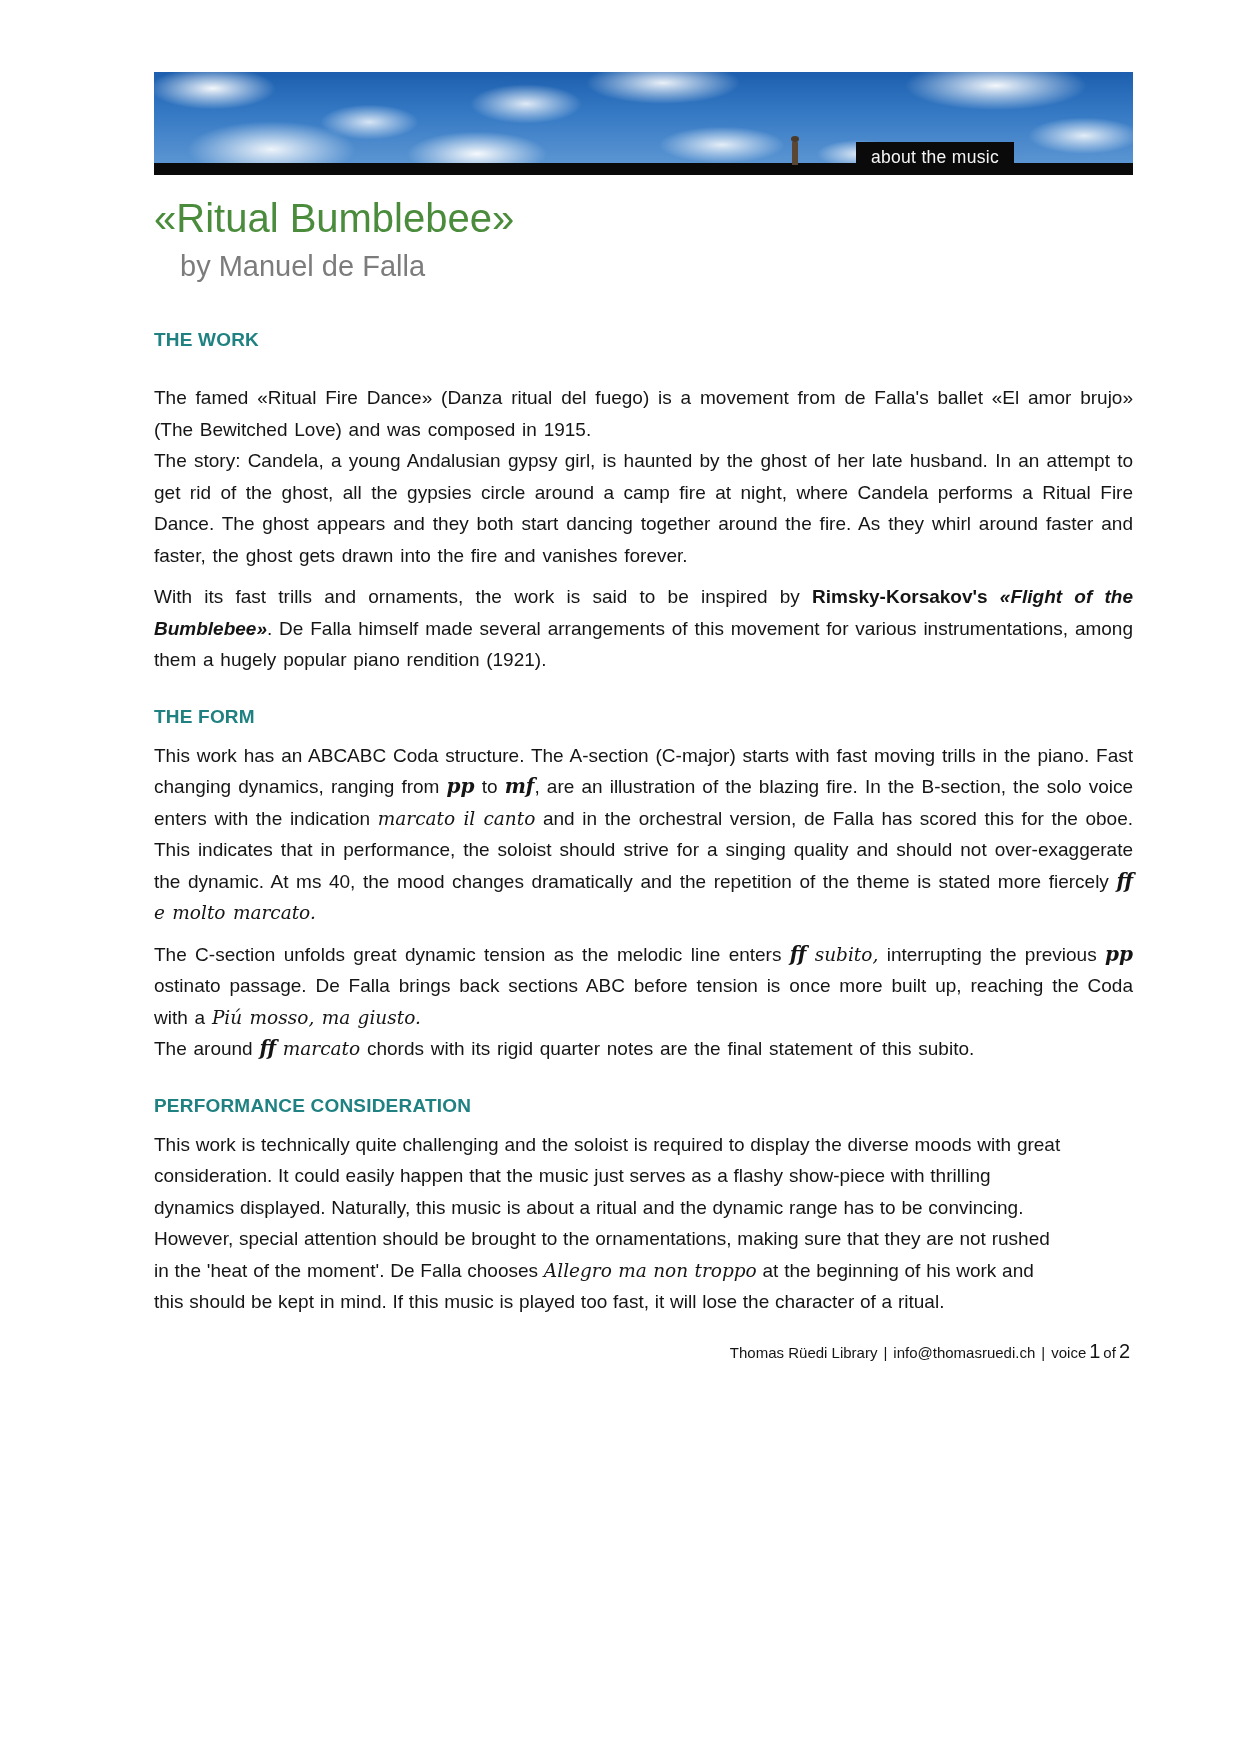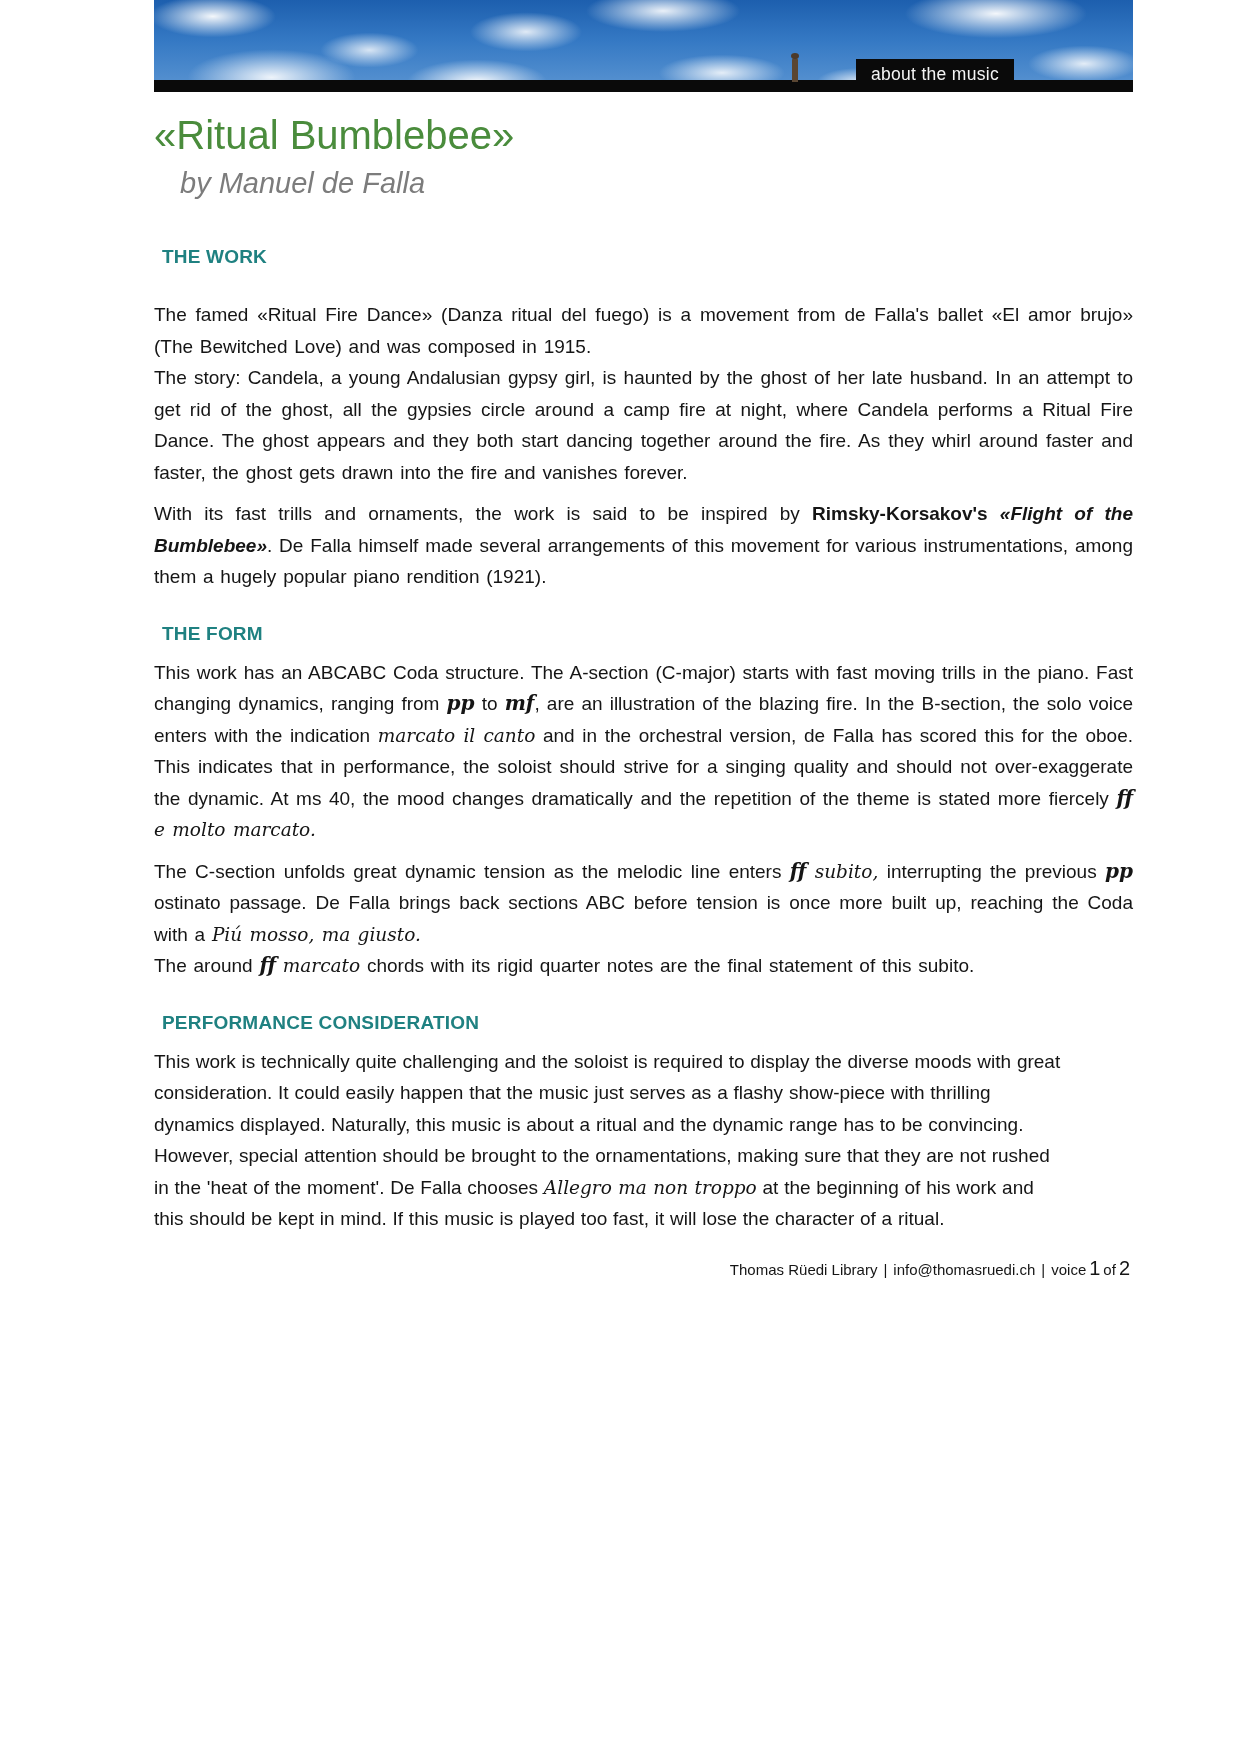--- a/index.html
+++ b/index.html
@@ -17,21 +17,22 @@
     color:var(--ink);
     overflow:hidden;
   }
   .content{
     margin-left:154px;
     width:979px;
   }
   
   .banner{
     position:relative;
-    height:92px;
+    margin-top:72px;
+    height:103px;
     width:979px;
   }
   .sky{
     position:absolute;left:0;top:0;right:0;height:91px;
     background:
       radial-gradient(ellipse 90px 30px at 6% 18%, rgba(255,255,255,.95), rgba(255,255,255,0) 70%),
       radial-gradient(ellipse 120px 40px at 12% 85%, rgba(255,255,255,.9), rgba(255,255,255,0) 70%),
       radial-gradient(ellipse 70px 25px at 22% 55%, rgba(255,255,255,.8), rgba(255,255,255,0) 70%),
       radial-gradient(ellipse 100px 32px at 33% 90%, rgba(255,255,255,.95), rgba(255,255,255,0) 70%),
       radial-gradient(ellipse 80px 28px at 38% 35%, rgba(255,255,255,.85), rgba(255,255,255,0) 70%),
@@ -61,27 +62,27 @@
     letter-spacing:.3px;white-space:nowrap;
   }
   
   h1{
     margin:20px 0 0 0;
     font-size:40px;font-weight:400;line-height:1.15;
     color:var(--green);
   }
   .subtitle{
     margin:9px 0 0 26px;
-    font-size:29px;font-style:italic;color:#7c7c7c;
+    font-size:29px;color:#7c7c7c;
   }
   
   section h2{
     color:var(--teal);
     font-size:19px;font-weight:700;
-    margin:30px 0 12px 8px;
+    margin:30px 0 12px 0;
     letter-spacing:.2px;
   }
   section:first-child h2{margin-top:46px;}
   p{
     margin:0;
     font-size:19px;
     line-height:31.5px;
     word-spacing:1.5px;
   }
   p.gap{margin-top:10px;}

